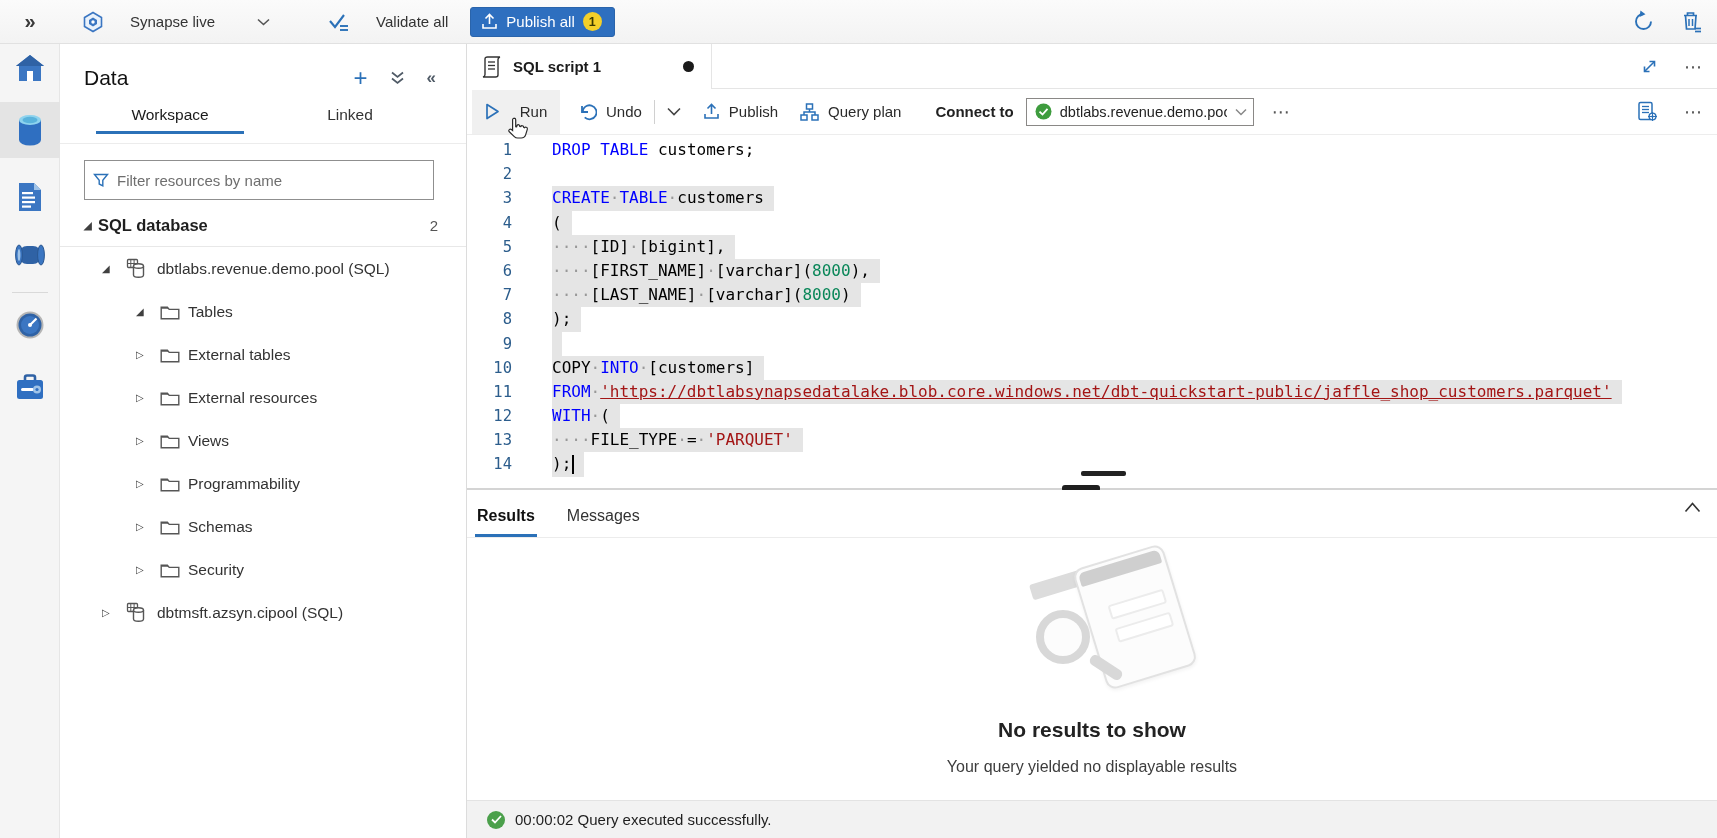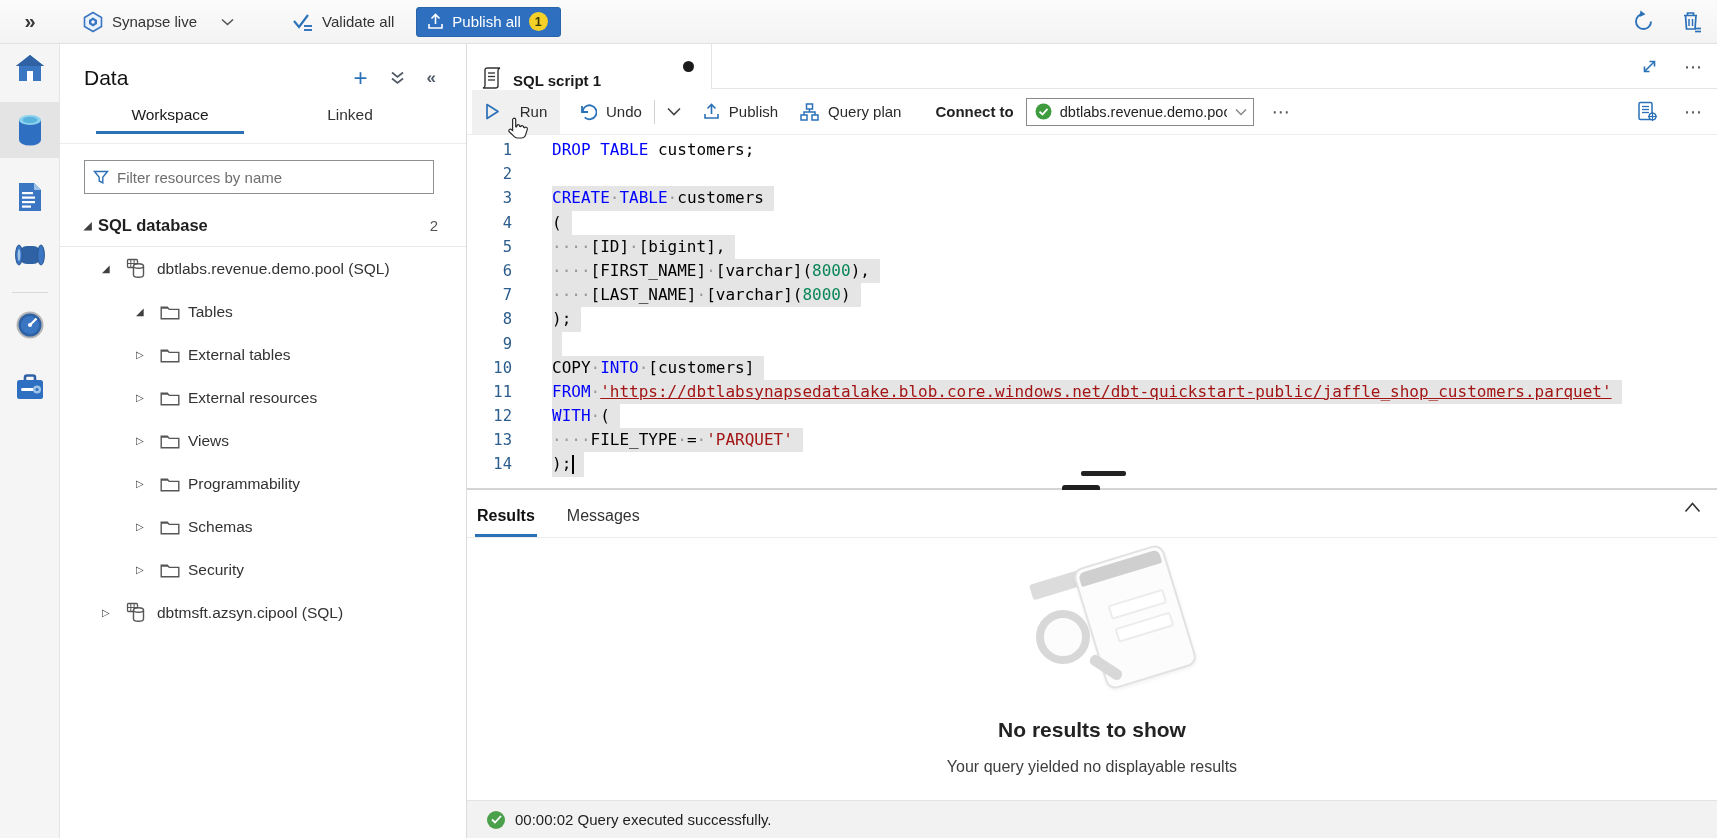--- a/index.html
+++ b/index.html
@@ -4,21 +4,21 @@
 <style>
   * { margin:0; padding:0; box-sizing:border-box; }
   html,body { width:1717px; height:838px; overflow:hidden; background:#fff;
               font-family:"Liberation Sans", sans-serif; color:#2b2b2b; }
 
   
   .topbar { position:absolute; left:0; top:0; width:1717px; height:44px;
             background:linear-gradient(#fbfbfb,#f3f3f3); border-bottom:1px solid #e1e1e1;
             display:flex; align-items:center; z-index:5; }
   .tb-expand { width:60px; text-align:center; font-size:20px; font-weight:bold; color:#3a3a3a; cursor:pointer; }
-  .tb-item { display:flex; align-items:center; gap:8px; font-size:15px; color:#333; cursor:pointer; }
+  .tb-item { display:flex; align-items:center; gap:26px; font-size:15px; color:#333; cursor:pointer; }
   .mode-switch { margin-left:22px; }
   .mode-chev { margin-left:16px; color:#555; }
   .validate { margin-left:58px; }
   .publishall { margin-left:22px; height:30px; padding:0 12px 0 10px; background:#2e6fbf; border:1px solid #2a64ab;
                 border-radius:3px; color:#fff; display:flex; align-items:center; gap:8px; font-size:15px; cursor:pointer; }
   .badge { width:19px; height:19px; border-radius:50%; background:#f4d029; color:#3a3a00;
            font-size:12.5px; font-weight:bold; display:flex; align-items:center; justify-content:center; }
   .tb-right { margin-left:auto; margin-right:14px; display:flex; align-items:center; gap:26px; }
 
   
@@ -35,37 +35,37 @@
   .sb-title { margin-left:24px; font-size:21px; font-weight:normal; color:#111; }
   .sb-head-icons { margin-left:auto; margin-right:30px; display:flex; align-items:center; gap:22px; }
   .sb-head-icons span { cursor:pointer; }
   .plus { color:#2b71b8; font-size:24px; font-weight:400; line-height:1; }
   .chev2, .collapse { color:#4f5a66; font-size:17px; font-weight:bold; }
   .sb-tabs { position:absolute; left:30px; top:62px; display:flex; gap:20px; }
   .sb-tab { width:160px; text-align:center; font-size:15.5px; color:#333; padding-bottom:10px; cursor:pointer; position:relative; }
   .sb-tab.active { color:#1a1a1a; }
   .sb-tab.active::after { content:""; position:absolute; left:6px; right:6px; bottom:0; height:3px; background:#2b71b8; }
   .sb-tabline { position:absolute; left:0; top:99px; width:100%; height:1px; background:#ececec; }
-  .sb-filter { position:absolute; left:24px; top:116px; width:350px; height:34px; border:1px solid #8f8f8f;
+  .sb-filter { position:absolute; left:24px; top:116px; width:350px; height:40px; border:1px solid #8f8f8f;
                background:#fff; display:flex; align-items:center; padding:0 8px; gap:8px; }
   .sb-filter input { border:none; outline:none; flex:1; font-size:15px; color:#333; font-family:inherit; }
   .sb-filter input::placeholder { color:#6e6e6e; }
   .tree { position:absolute; left:0; top:160px; width:100%; }
   .trow { height:43px; display:flex; align-items:center; cursor:pointer; font-size:15.5px; color:#333; }
   .trow.root { font-size:16.5px; font-weight:600; color:#1f1f1f; border-bottom:1px solid #e8e8e8; }
   .twisty { width:14px; font-size:10px; color:#404040; flex:none; text-align:left; }
   .ticon { flex:none; margin:0 8px 0 10px; display:flex; }
   .tcount { margin-left:auto; margin-right:28px; font-weight:400; font-size:15px; color:#555; }
 
   
   .main { position:absolute; left:467px; top:44px; width:1250px; height:794px; background:#fff; }
 
   .tabrow { position:absolute; left:0; top:0; width:100%; height:45px; border-bottom:1px solid #e5e5e5; background:#fff; }
   .doc-tab { position:absolute; left:0; top:0; height:45px; width:245px; background:#fff; border-right:1px solid #e5e5e5;
-             display:flex; align-items:flex-end; cursor:pointer; }
+             display:flex; align-items:center; cursor:pointer; }
   .doc-tab .ticn { margin-left:15px; display:flex; }
   .doc-tab .tlabel { margin-left:11px; font-size:15px; font-weight:600; color:#1a1a1a; }
   .dirty-dot { position:absolute; left:216px; top:17px; width:11px; height:11px; border-radius:50%; background:#1b1b1b; }
   .tabrow-right { position:absolute; right:14px; top:0; height:45px; display:flex; align-items:center; gap:26px; }
 
   .toolbar { position:absolute; left:0; top:45px; width:100%; height:46px; background:#fff; border-bottom:1px solid #ededed;
              display:flex; align-items:center; font-size:15px; }
   .tbtn { display:flex; align-items:flex-start; gap:9px; cursor:pointer; color:#2b2b2b; }
   .runbtn { margin-left:5px; width:88px; height:44px; background:#f0f0f0; display:flex; align-items:center; justify-content:center; gap:20px; }
   .undobtn { margin-left:18px; }

